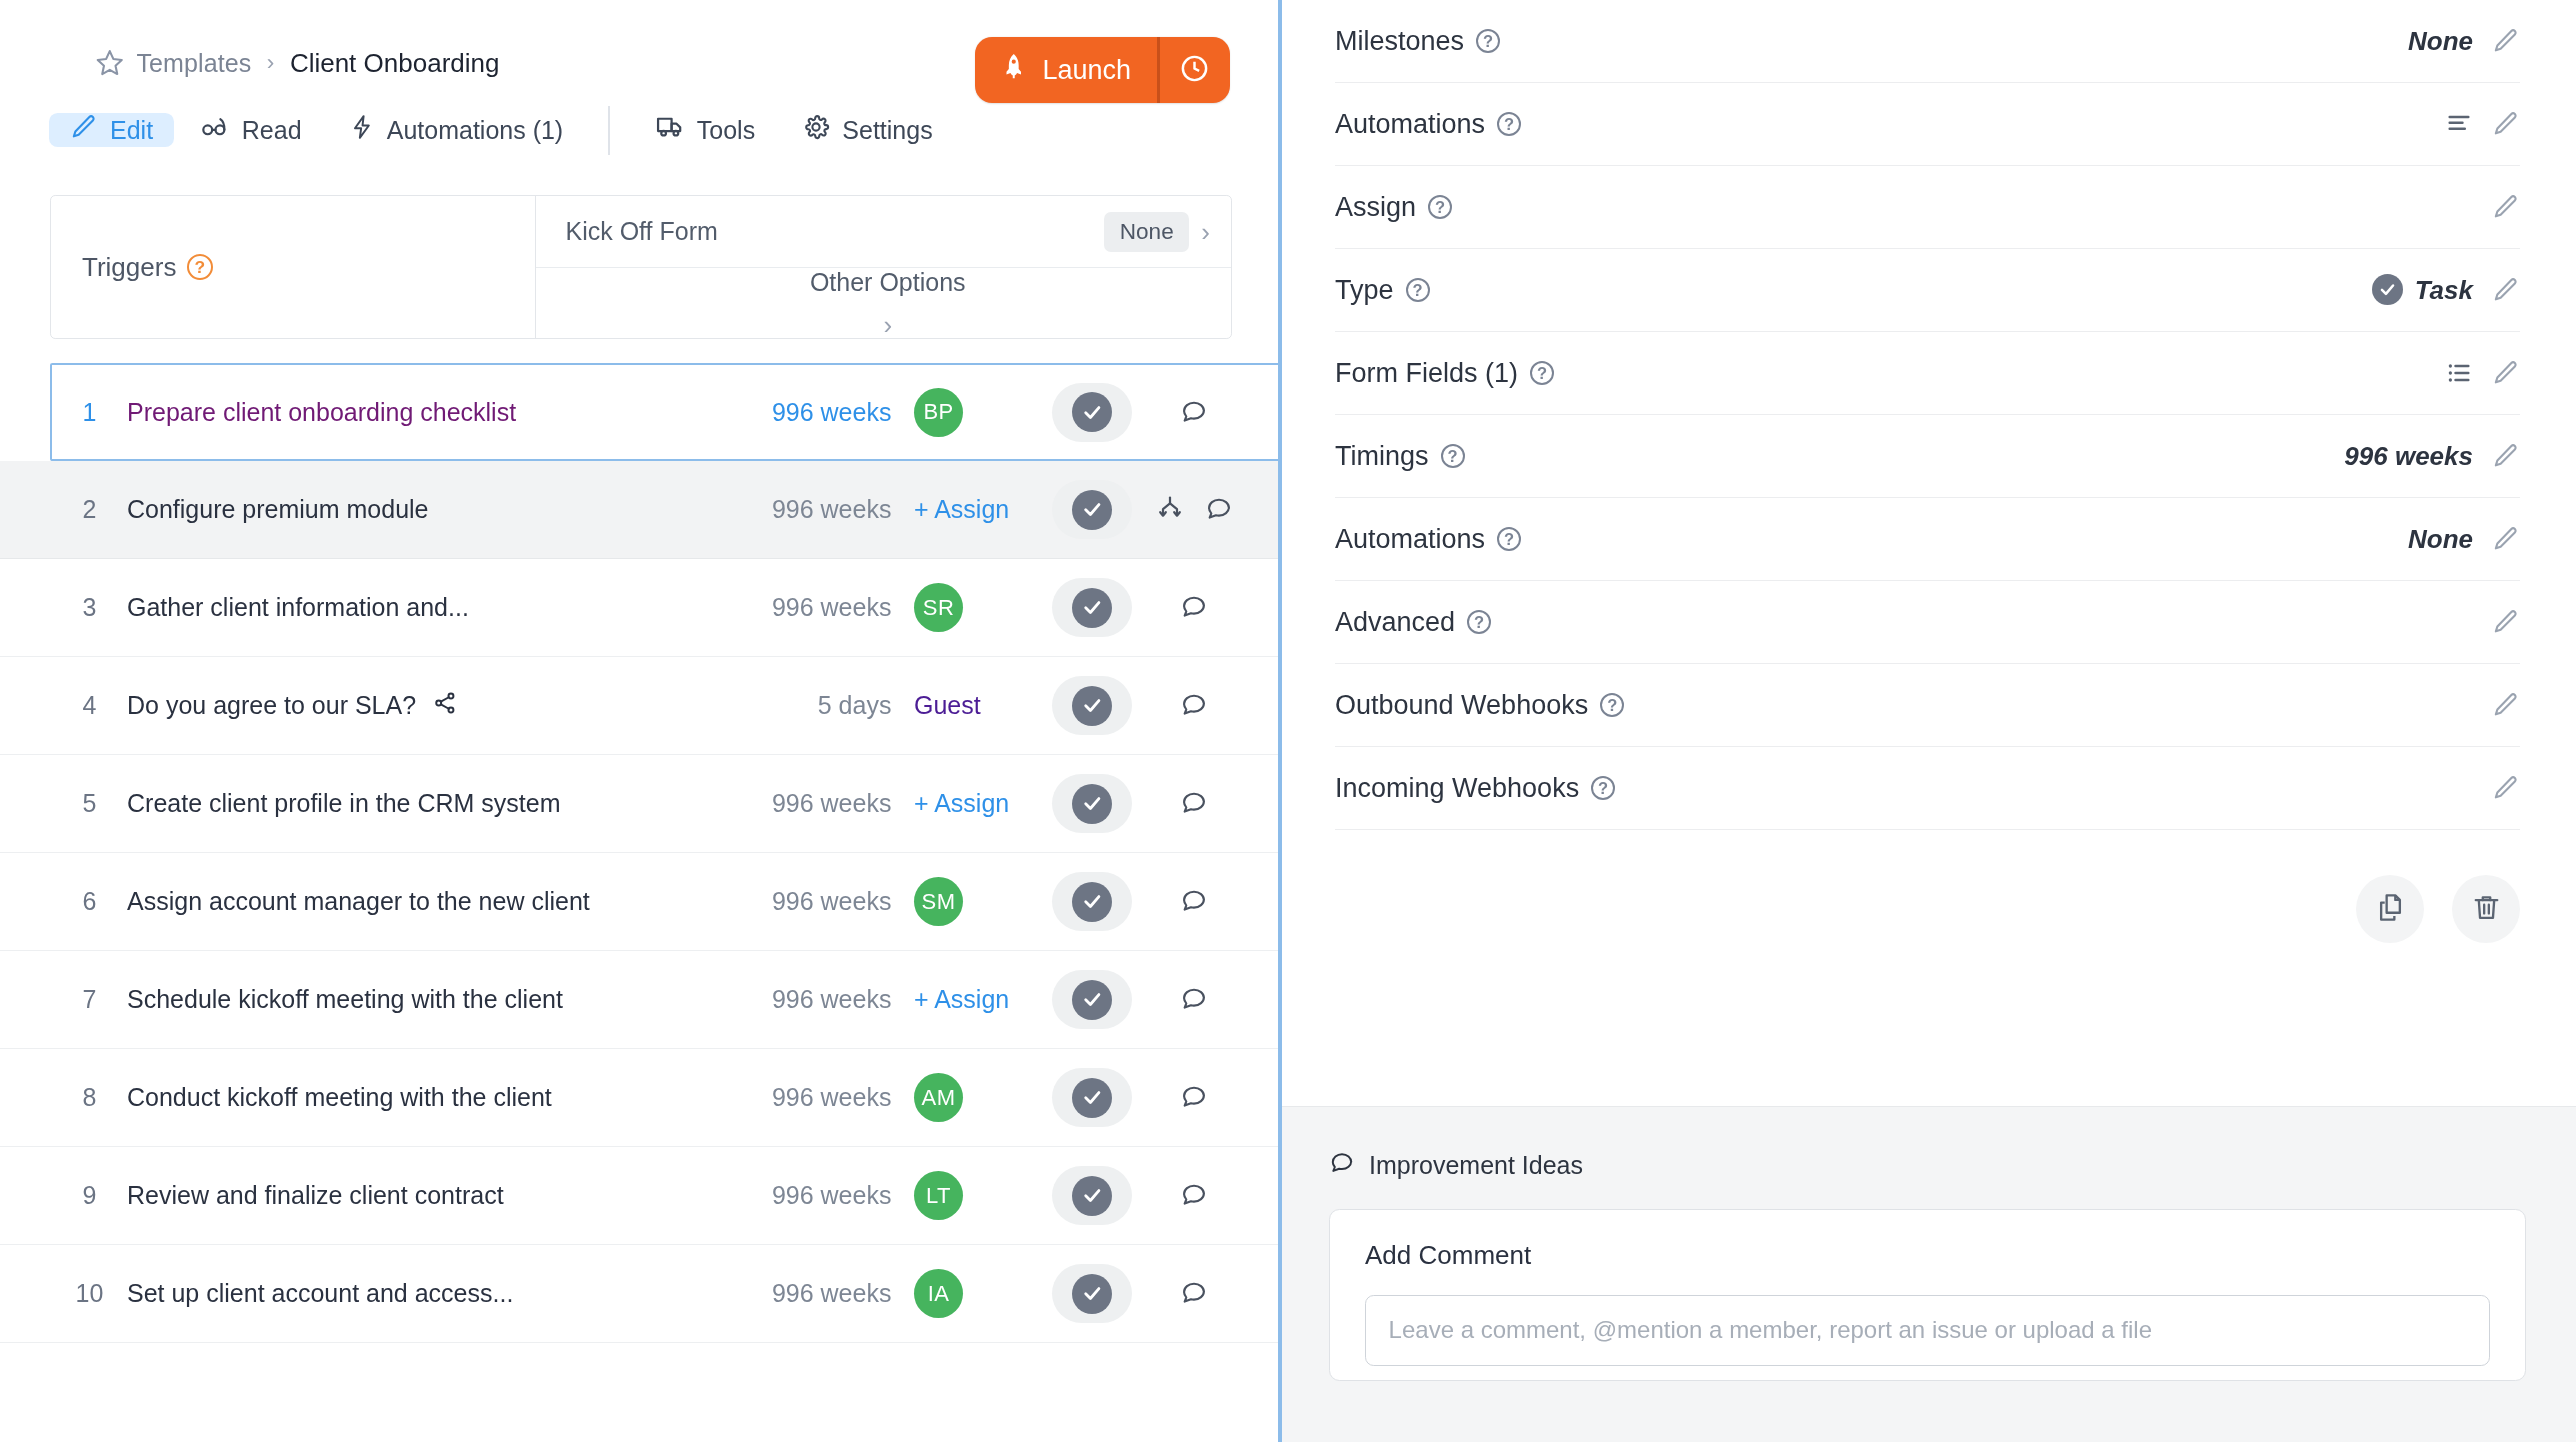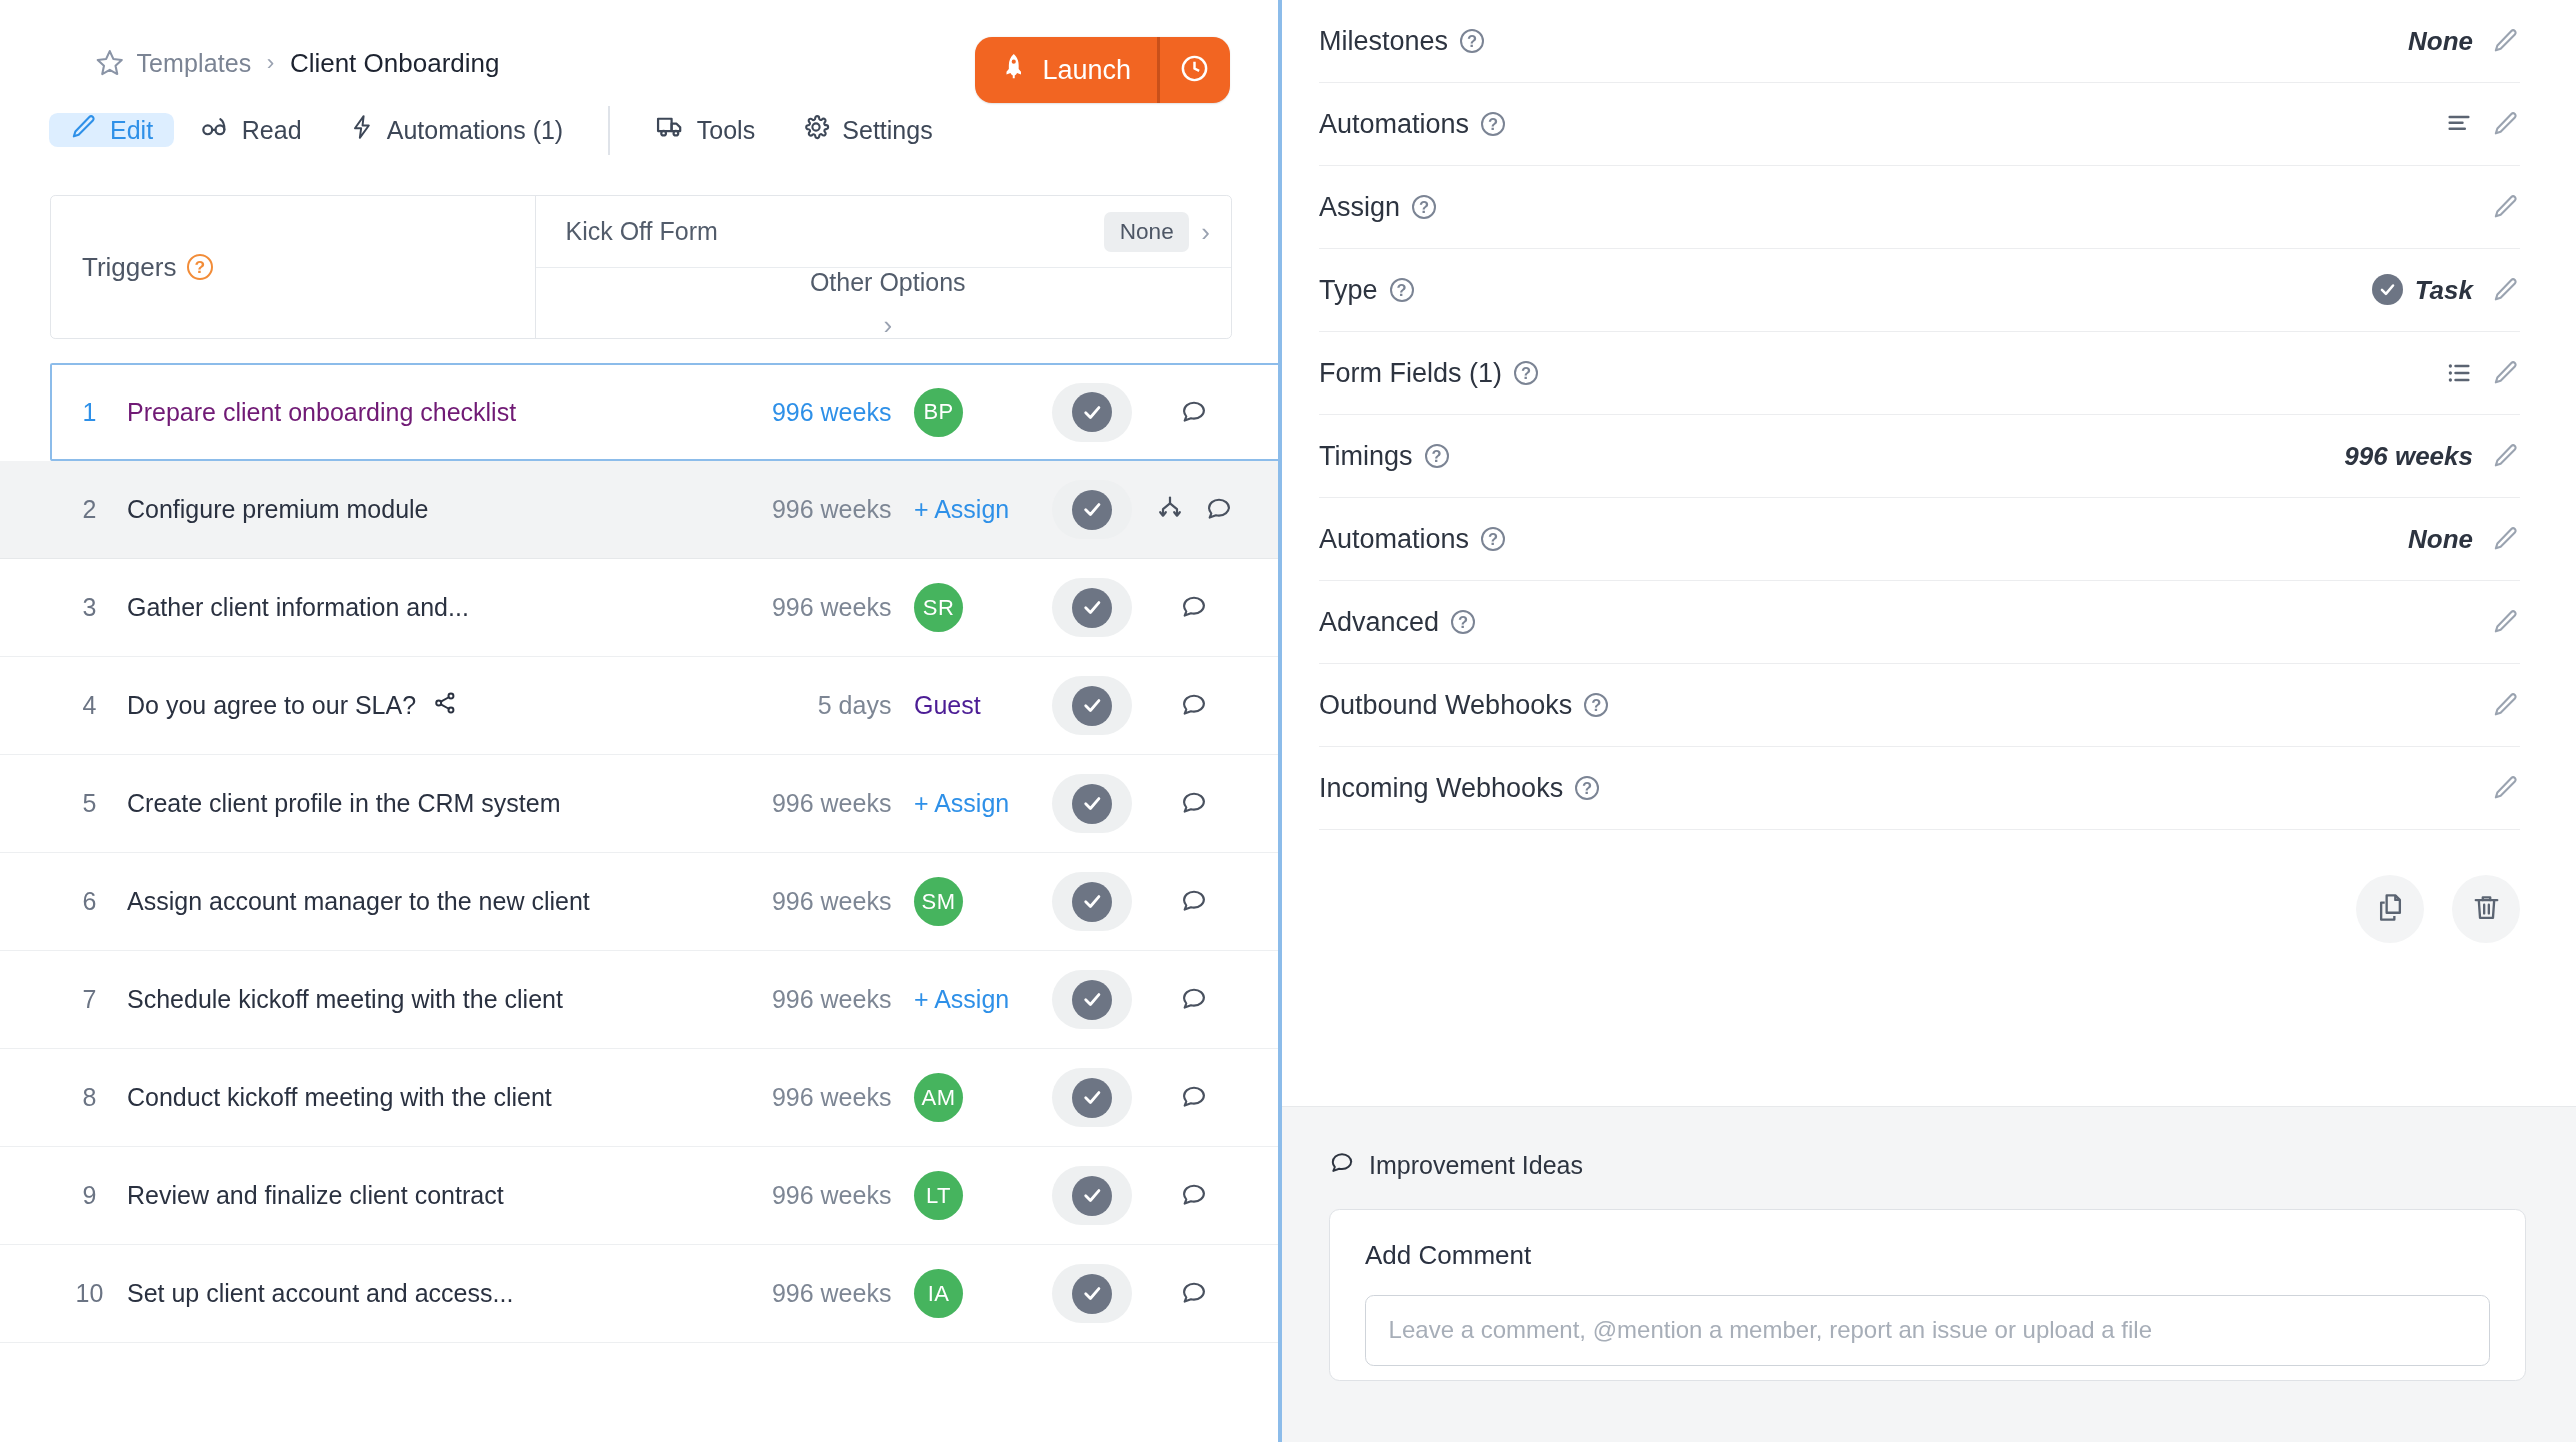--- a/index.html
+++ b/index.html
@@ -146,21 +146,21 @@
   .t-actions {
     width: 139px; display: flex; align-items: center; justify-content: center; gap: 21px;
     color: #49515f; padding-right: 31px;
   }
 
   
   .right-pane {
     flex: 1; height: 1443px; background: #fff;
     display: flex; flex-direction: column; position: relative;
   }
-  .prop-scroll { padding: 0 56px 0 40px; }
+  .prop-scroll { padding: 0 56px 0 56px; }
   .prop-row {
     height: 83px; display: flex; align-items: center;
     border-bottom: 1.7px solid #ecedef;
   }
   .prop-label {
     font-size: 27px; color: #2d3440; display: flex; align-items: center; gap: 12px;
   }
   .q-gray {
     width: 24px; height: 24px; border-radius: 50%;
     border: 2.2px solid #7b8494; color: #7b8494;

